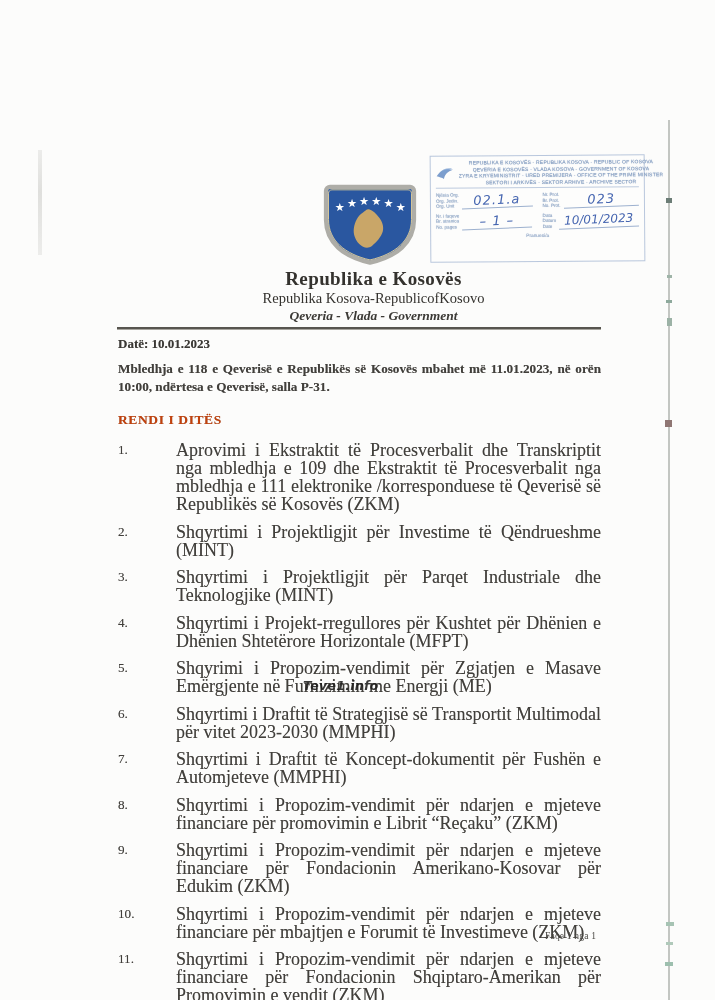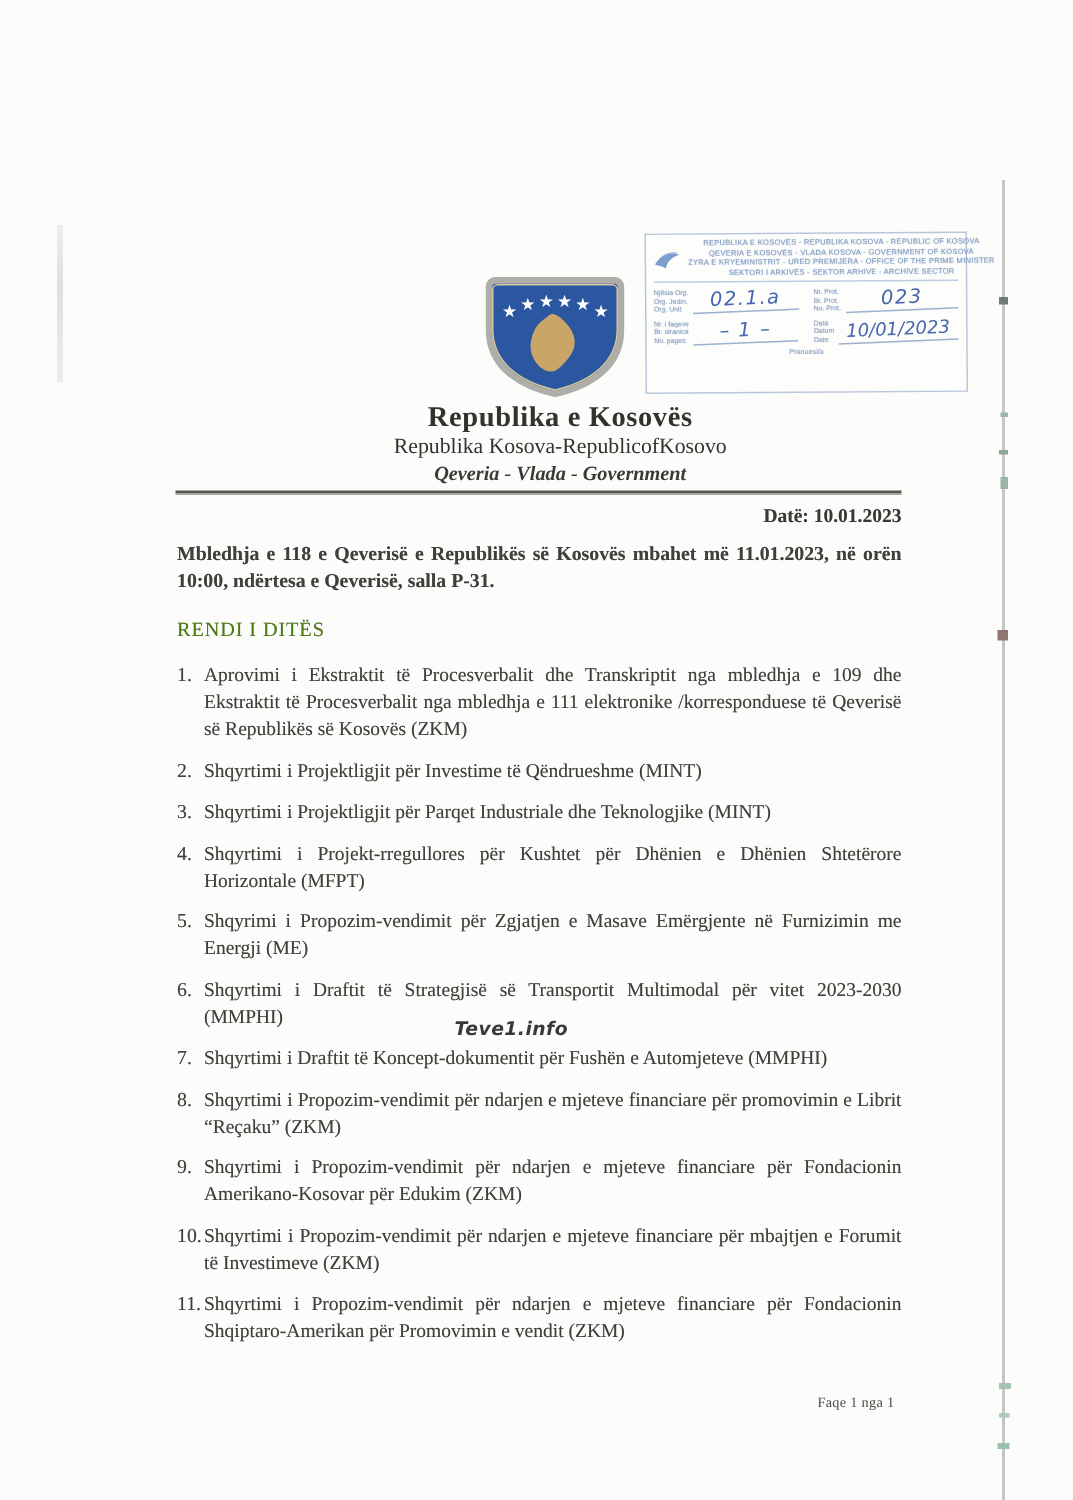--- a/index.html
+++ b/index.html
@@ -57,27 +57,27 @@
   .title-main{font-size:19px;font-weight:bold;color:#34322e;letter-spacing:.4px;line-height:21px;}
   .title-sub{font-size:14.5px;font-weight:normal;color:#34322e;line-height:18px;}
   .title-gov{font-size:13.5px;font-style:italic;font-weight:bold;color:#3c3a36;line-height:17px;}
   .rule{
     position:absolute;left:117px;top:327px;width:484px;height:4px;
     background:linear-gradient(#57554f 0 45%, #a7a59e 45% 70%, rgba(0,0,0,0) 70%);
   }
 
   
   .content{position:absolute;left:118px;top:336px;width:483px;}
-  .date-line{text-align:right;font-weight:bold;font-size:13px;color:#3a3834;}
+  .date-line{text-align:left;font-weight:bold;font-size:13px;color:#3a3834;}
   .intro{margin-top:8px;font-size:13.2px;line-height:18px;text-align:justify;font-weight:bold;}
-  .agenda-head{margin-top:16px;font-weight:normal;font-size:13.5px;letter-spacing:.6px;color:#4d7c0f;}
+  .agenda-head{margin-top:16px;font-weight:bold;font-size:13.5px;letter-spacing:.6px;color:#c2410c;}
   ol.agenda{list-style:none;margin:13px 0 0 0;padding:0;}
   ol.agenda li{display:flex;margin-bottom:9.5px;}
   ol.agenda .num{flex:0 0 18px;font-size:13.2px;line-height:18px;}
-  ol.agenda .txt{flex:1;font-size:13px;line-height:18px;text-align:justify;}
+  ol.agenda .txt{flex:1;font-size:18px;line-height:18px;text-align:justify;margin-left:40px;}
   .content, .date-line, .intro, ol.agenda{text-shadow:0 0 .4px rgba(65,63,59,.45);}
 
   
   .watermark{
     position:absolute;left:303px;top:678px;
     font-family:"DejaVu Sans", sans-serif;font-style:italic;font-weight:bold;
     font-size:12.5px;color:#1e1d1c;opacity:.88;letter-spacing:.3px;
   }
 
   

